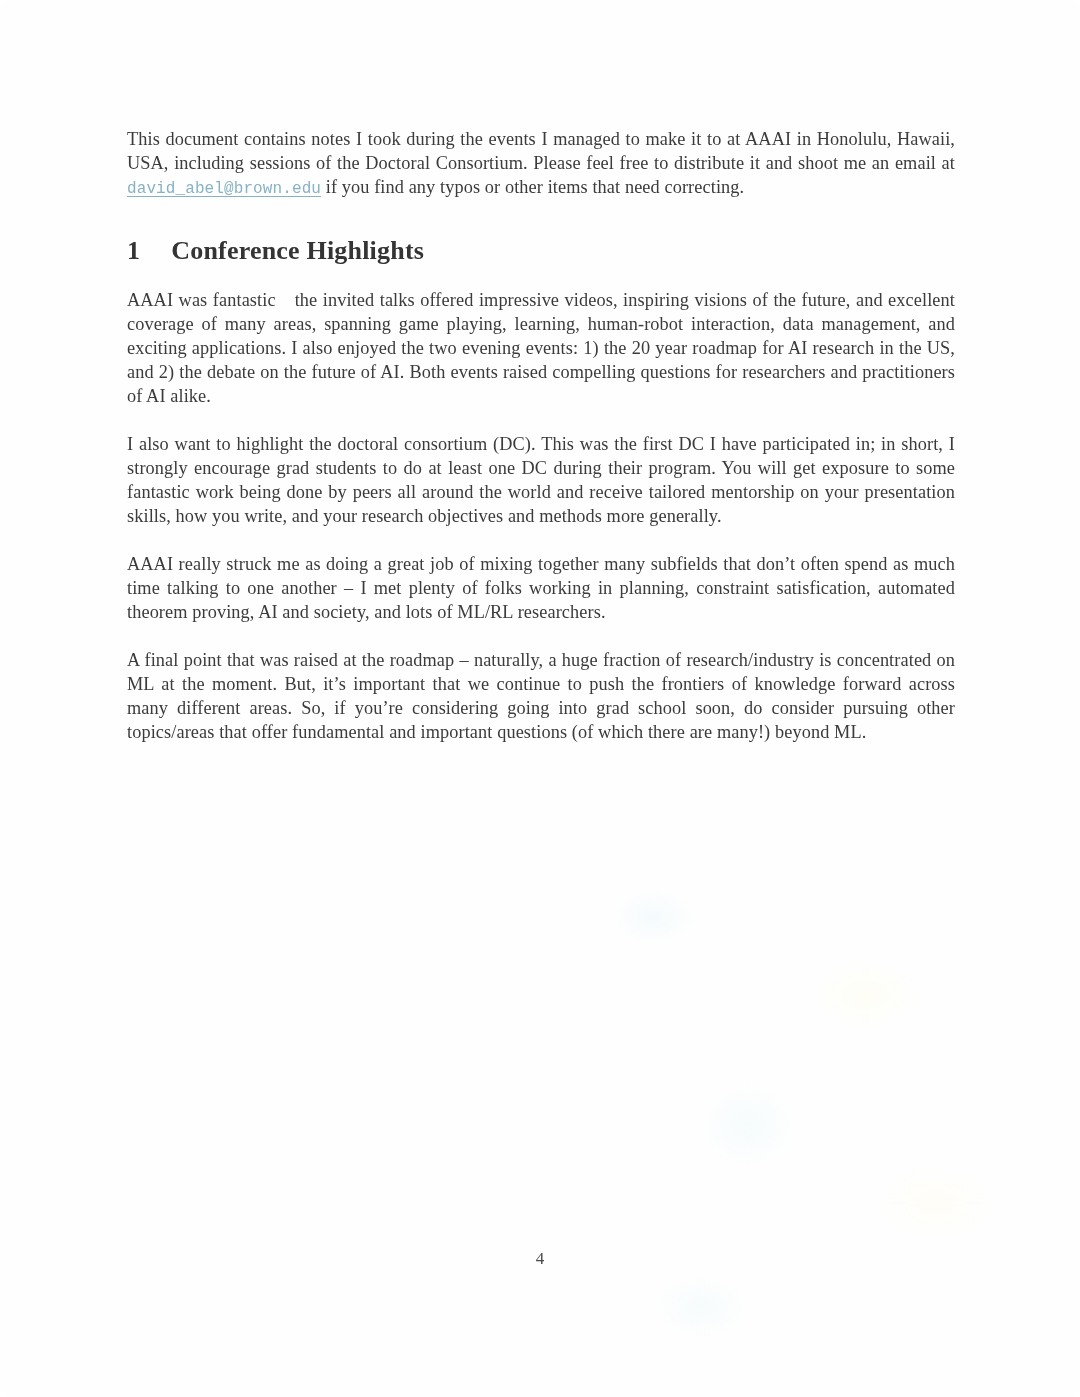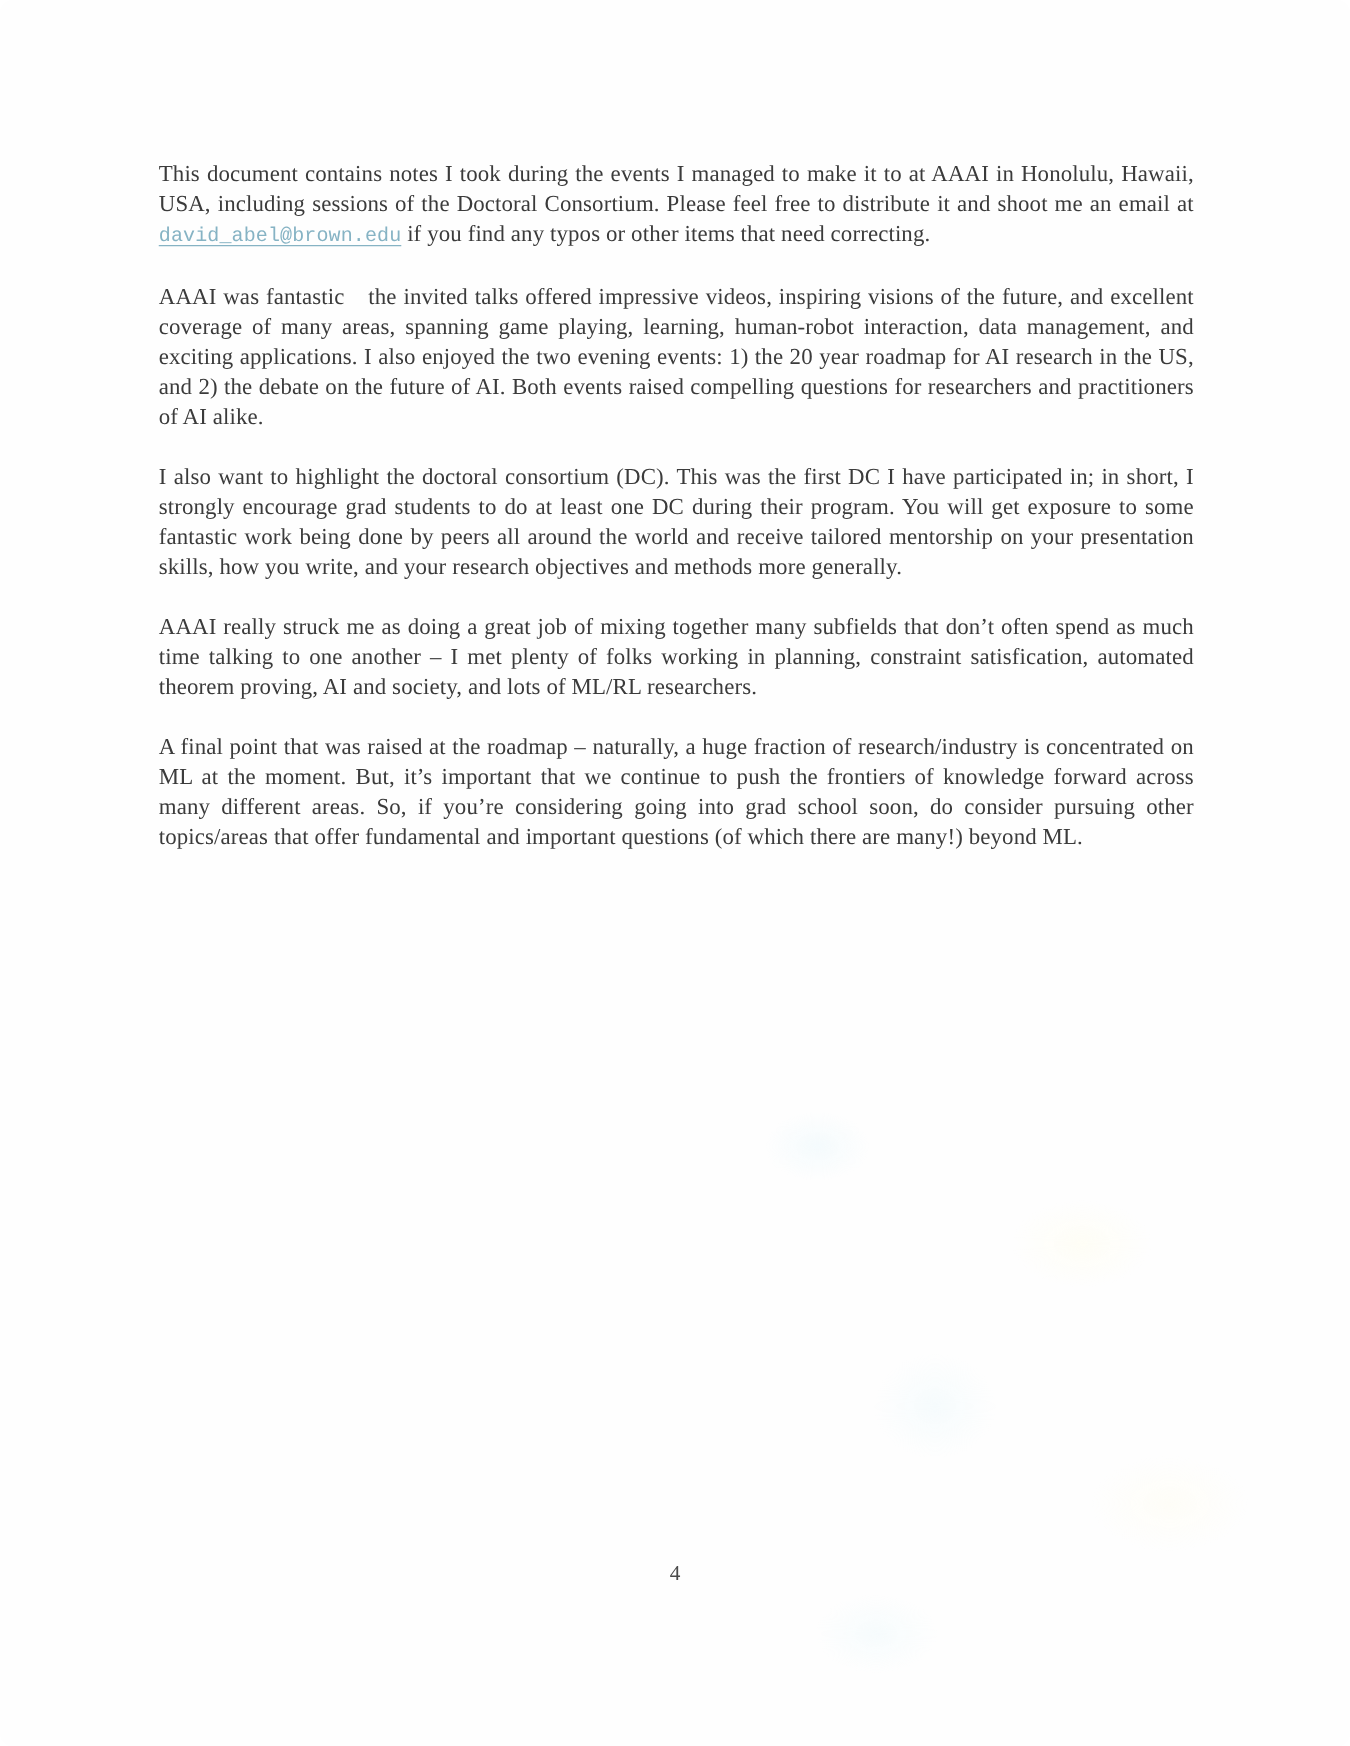--- a/index.html
+++ b/index.html
@@ -78,20 +78,21 @@
 <body>
 
 <div class="page">
 
   <div class="bleed"></div>
 
   <div class="content">
 
     <p class="body-text intro"><span>This document contains notes I took during the events I managed to make it to at AAAI in Honolulu, Hawaii, USA, including sessions of the Doctoral Consortium. Please feel free to distribute it and shoot me an email at </span><a class="email-link">david_abel@brown.edu</a><span> if you find any typos or other items that need correcting.</span></p>
 
+    <h2 class="section-heading"><span class="sec-num">1</span><span>Conference Highlights</span></h2>
 
     <p class="body-text"><span>AAAI was fantastic</span><span class="faded-gap"></span><span>the invited talks offered impressive videos, inspiring visions of the future, and excellent coverage of many areas, spanning game playing, learning, human-robot interaction, data management, and exciting applications. I also enjoyed the two evening events: 1) the 20 year roadmap for AI research in the US, and 2) the debate on the future of AI. Both events raised compelling questions for researchers and practitioners of AI alike.</span></p>
 
     <p class="body-text">I also want to highlight the doctoral consortium (DC). This was the first DC I have participated in; in short, I strongly encourage grad students to do at least one DC during their program. You will get exposure to some fantastic work being done by peers all around the world and receive tailored mentorship on your presentation skills, how you write, and your research objectives and methods more generally.</p>
 
     <p class="body-text">AAAI really struck me as doing a great job of mixing together many subfields that don’t often spend as much time talking to one another – I met plenty of folks working in planning, constraint satisfication, automated theorem proving, AI and society, and lots of ML/RL researchers.</p>
 
     <p class="body-text">A final point that was raised at the roadmap – naturally, a huge fraction of research/industry is concentrated on ML at the moment. But, it’s important that we continue to push the frontiers of knowledge forward across many different areas. So, if you’re considering going into grad school soon, do consider pursuing other topics/areas that offer fundamental and important questions (of which there are many!) beyond ML.</p>
 
 

